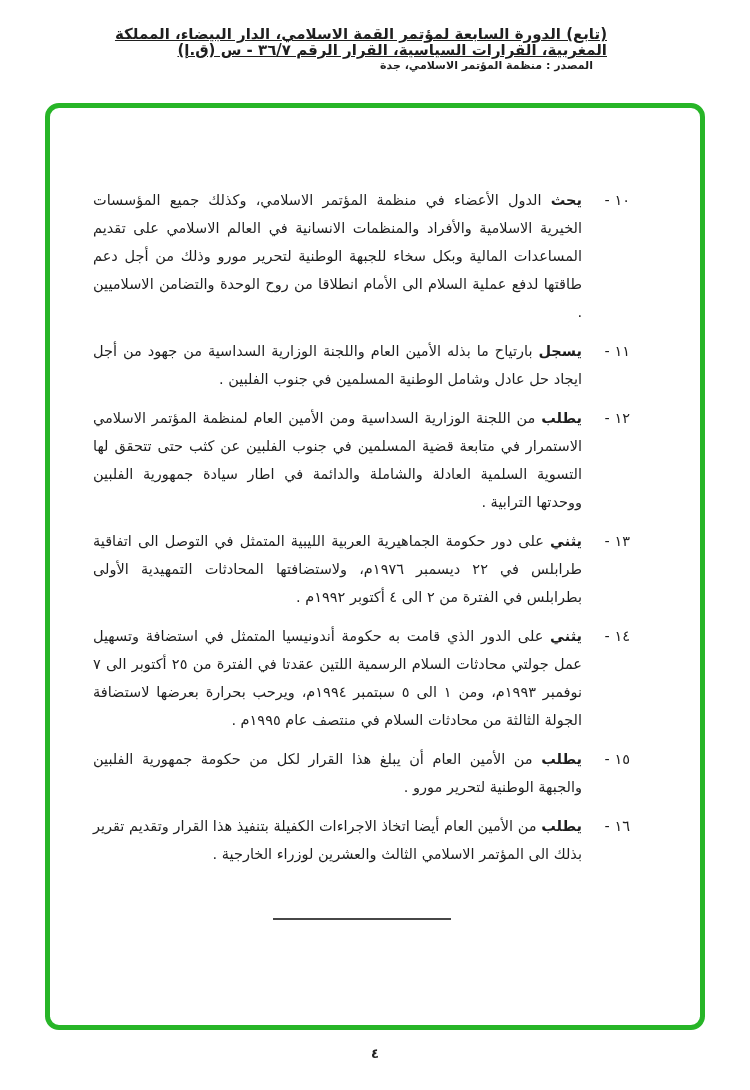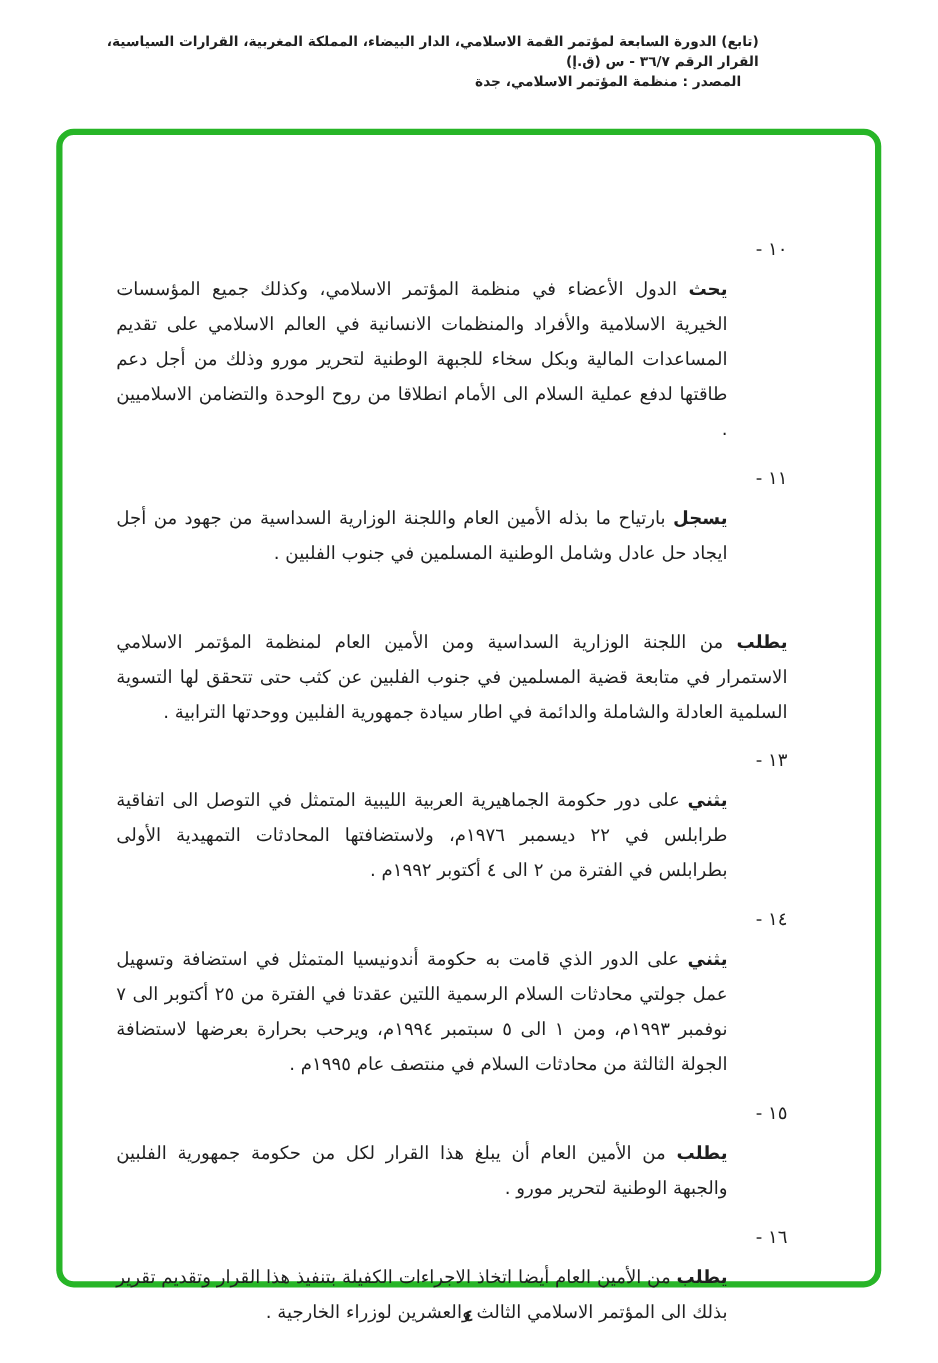--- a/index.html
+++ b/index.html
@@ -19,23 +19,24 @@
     background: #ffffff;
   }
   .header {
     width: 552px;
     margin: 26px 0 0 55px;
     direction: rtl;
     text-align: right;
     font-weight: bold;
   }
   .header-line1 {
-    font-size: 11px;
+    font-size: 15px;
     line-height: 16px;
     letter-spacing: 0;
+    text-decoration: underline;
   }
   .header-line2 {
     font-size: 11px;
     line-height: 15px;
     margin-left: 0;
     padding-left: 0;
     padding-right: 14px;
   }
   .frame {
     box-sizing: border-box;
@@ -57,21 +58,20 @@
     display: flex;
     margin-bottom: 11px;
   }
   .clause-marker {
     flex: 0 0 48px;
     white-space: nowrap;
   }
   .clause-text {
     flex: 1 1 auto;
     text-align: justify;
-    margin-top: 32px;
   }
   .lead {
     font-weight: bold;
   }
   .emph {
     font-weight: normal;
   }
   .end-rule {
     width: 178px;
     height: 2px;
@@ -102,20 +102,21 @@
         <div class="clause-marker">١٠ -</div>
         <div class="clause-text"><span class="lead">يحث</span> <span>الدول الأعضاء في منظمة المؤتمر الاسلامي، وكذلك جميع المؤسسات الخيرية الاسلامية والأفراد والمنظمات الانسانية في العالم الاسلامي على تقديم المساعدات المالية وبكل سخاء للجبهة الوطنية لتحرير مورو وذلك من أجل دعم طاقتها لدفع عملية السلام الى الأمام انطلاقا من روح الوحدة والتضامن الاسلاميين .</span></div>
       </div>
 
       <div class="clause">
         <div class="clause-marker">١١ -</div>
         <div class="clause-text"><span class="lead">يسجل</span> <span>بارتياح ما بذله الأمين العام واللجنة الوزارية السداسية من جهود من أجل ايجاد حل عادل وشامل الوطنية المسلمين في جنوب الفلبين .</span></div>
       </div>
 
       <div class="clause">
+        <div class="clause-marker">١٢ -</div>
         <div class="clause-text"><span class="lead">يطلب</span> <span>من اللجنة الوزارية السداسية ومن الأمين العام لمنظمة المؤتمر الاسلامي الاستمرار في متابعة قضية المسلمين في جنوب الفلبين عن كثب حتى تتحقق لها التسوية السلمية العادلة والشاملة والدائمة في اطار سيادة جمهورية الفلبين ووحدتها الترابية .</span></div>
       </div>
 
       <div class="clause">
         <div class="clause-marker">١٣ -</div>
         <div class="clause-text"><span class="lead">يثني</span> <span>على دور حكومة الجماهيرية العربية الليبية المتمثل في التوصل الى اتفاقية طرابلس في ٢٢ ديسمبر ١٩٧٦م، ولاستضافتها المحادثات التمهيدية الأولى بطرابلس في الفترة من ٢ الى ٤ أكتوبر ١٩٩٢م .</span></div>
       </div>
 
       <div class="clause">
         <div class="clause-marker">١٤ -</div>

